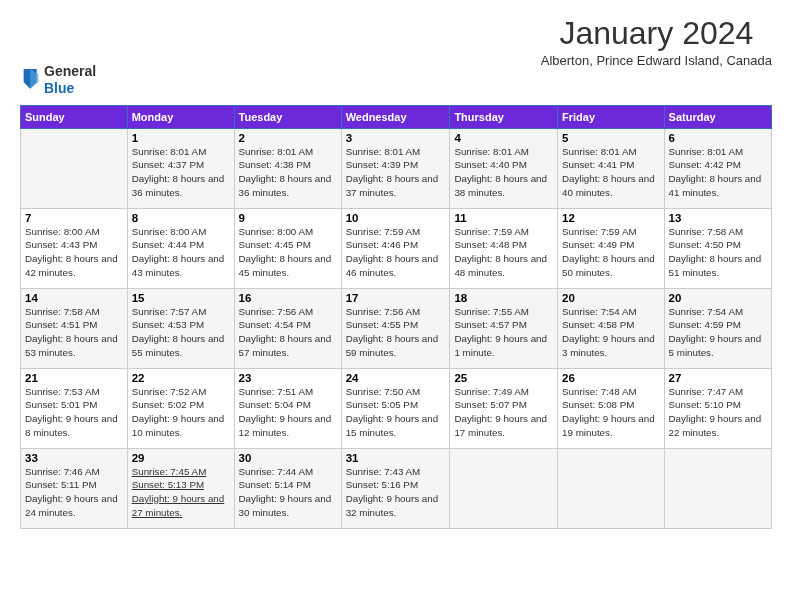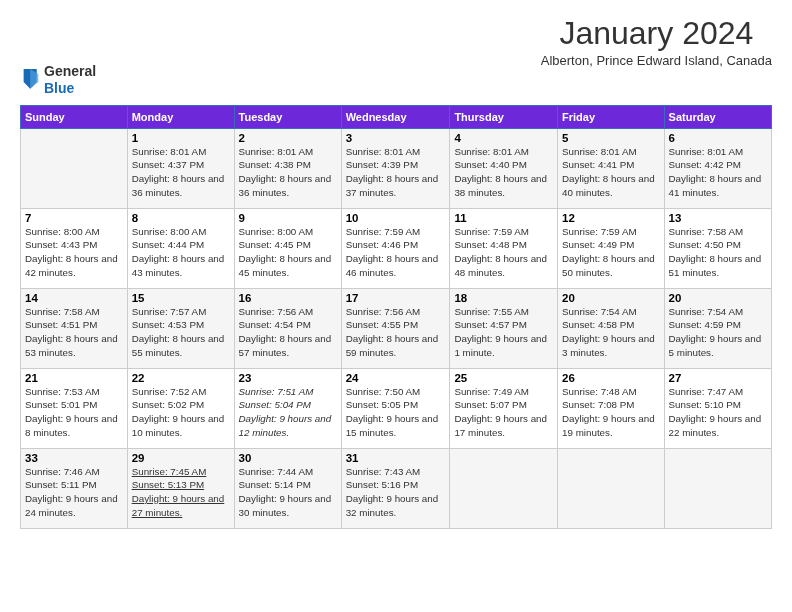--- a/index.html
+++ b/index.html
@@ -270,40 +270,40 @@
 Daylight: 9 hours and 8 minutes.</div>
           </td>
           <td>
             <span class="day-number">22</span>
             <div class="day-info" style="white-space: pre-line;">Sunrise: 7:52 AM
 Sunset: 5:02 PM
 Daylight: 9 hours and 10 minutes.</div>
           </td>
           <td>
             <span class="day-number">23</span>
-            <div class="day-info" style="white-space: pre-line; font-style: italic;">Sunrise: 7:51 AM
+            <div class="day-info" style="white-space: pre-line;">Sunrise: 7:51 AM
 Sunset: 5:04 PM
 Daylight: 9 hours and 12 minutes.</div>
           </td>
           <td>
             <span class="day-number">24</span>
             <div class="day-info" style="white-space: pre-line;">Sunrise: 7:50 AM
 Sunset: 5:05 PM
 Daylight: 9 hours and 15 minutes.</div>
           </td>
           <td>
             <span class="day-number">25</span>
             <div class="day-info" style="white-space: pre-line;">Sunrise: 7:49 AM
 Sunset: 5:07 PM
 Daylight: 9 hours and 17 minutes.</div>
           </td>
           <td>
             <span class="day-number">26</span>
             <div class="day-info" style="white-space: pre-line;">Sunrise: 7:48 AM
-Sunset: 7:08 PM
+Sunset: 5:08 PM
 Daylight: 9 hours and 19 minutes.</div>
           </td>
           <td>
             <span class="day-number">27</span>
             <div class="day-info" style="white-space: pre-line;">Sunrise: 7:47 AM
 Sunset: 5:10 PM
 Daylight: 9 hours and 22 minutes.</div>
           </td>
         </tr>
         <tr>

